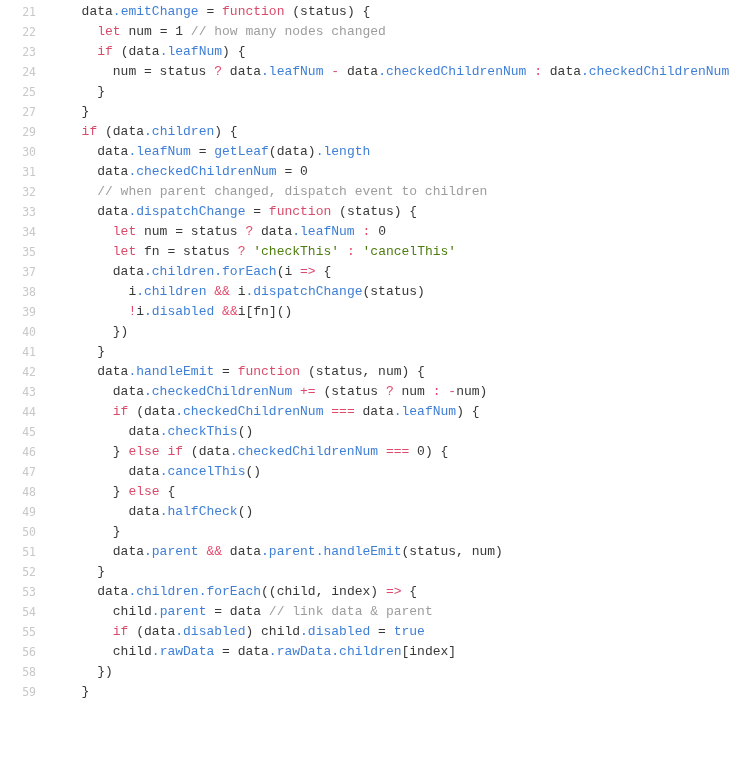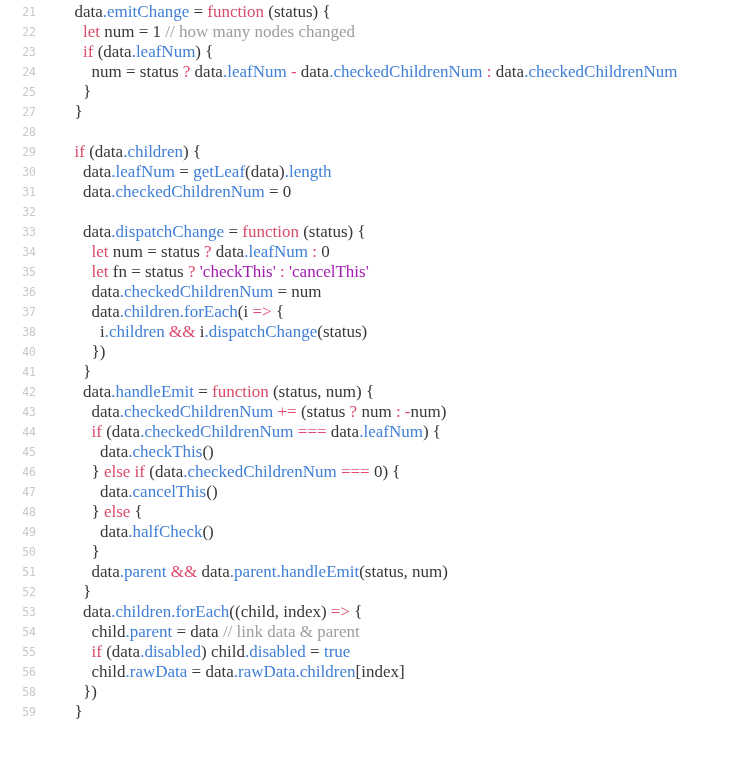--- a/index.html
+++ b/index.html
@@ -40,61 +40,60 @@
     color: #c8c8c8;
     font-size: 11.5px;
     font-family: "DejaVu Sans Mono", "Liberation Mono", monospace;
     user-select: none;
     letter-spacing: 0px;
   }
 
   .line-content {
     flex: 1;
     padding-left: 30px;
-    font-size: 17px;
+    font-size: 13px;
     color: #383838;
-    font-family: Liberation Serif, serif;
+    font-family: Liberation Mono, monospace;
     white-space: pre;
     letter-spacing: 0px;
     overflow: hidden;
   }
 
   
   .tok-plain    { color: #383838; }
   .tok-keyword  { color: #d94b6a; }
   .tok-property { color: #3f7fd6; }
   .tok-function { color: #3f7fd6; }
   .tok-comment  { color: #9d9d9d; }
   .tok-operator { color: #e0496b; }
-  .tok-string   { color: #a21caf; }
+  .tok-string   { color: #4d7c0f; }
   .tok-number   { color: #383838; }
   .tok-boolean  { color: #3f7fd6; }
 </style>
 </head>
 <body>
 
 <div id="code-viewer">
   <div id="code-lines">
       <div class="code-line"><div class="line-number">21</div><div class="line-content"><span class="tok-plain">  </span><span class="tok-plain">data</span><span class="tok-property">.emitChange</span><span class="tok-plain"> = </span><span class="tok-keyword">function</span><span class="tok-plain"> (status) {</span></div></div>
       <div class="code-line"><div class="line-number">22</div><div class="line-content"><span class="tok-plain">    </span><span class="tok-keyword">let</span><span class="tok-plain"> num = </span><span class="tok-number">1</span><span class="tok-plain"> </span><span class="tok-comment">// how many nodes changed</span></div></div>
       <div class="code-line"><div class="line-number">23</div><div class="line-content"><span class="tok-plain">    </span><span class="tok-keyword">if</span><span class="tok-plain"> (data</span><span class="tok-property">.leafNum</span><span class="tok-plain">) {</span></div></div>
       <div class="code-line"><div class="line-number">24</div><div class="line-content"><span class="tok-plain">      num = status </span><span class="tok-operator">?</span><span class="tok-plain"> data</span><span class="tok-property">.leafNum</span><span class="tok-plain"> </span><span class="tok-operator">-</span><span class="tok-plain"> data</span><span class="tok-property">.checkedChildrenNum</span><span class="tok-plain"> </span><span class="tok-operator">:</span><span class="tok-plain"> data</span><span class="tok-property">.checkedChildrenNum</span></div></div>
       <div class="code-line"><div class="line-number">25</div><div class="line-content"><span class="tok-plain">    }</span></div></div>
       <div class="code-line"><div class="line-number">27</div><div class="line-content"><span class="tok-plain">  }</span></div></div>
-      <div class="code-line"><div class="line-number">28</div><div class="line-content"><span class="tok-plain"></span></div></div>
       <div class="code-line"><div class="line-number">29</div><div class="line-content"><span class="tok-plain">  </span><span class="tok-keyword">if</span><span class="tok-plain"> (data</span><span class="tok-property">.children</span><span class="tok-plain">) {</span></div></div>
       <div class="code-line"><div class="line-number">30</div><div class="line-content"><span class="tok-plain">    data</span><span class="tok-property">.leafNum</span><span class="tok-plain"> = </span><span class="tok-function">getLeaf</span><span class="tok-plain">(data)</span><span class="tok-property">.length</span></div></div>
       <div class="code-line"><div class="line-number">31</div><div class="line-content"><span class="tok-plain">    data</span><span class="tok-property">.checkedChildrenNum</span><span class="tok-plain"> = </span><span class="tok-number">0</span></div></div>
-      <div class="code-line"><div class="line-number">32</div><div class="line-content"><span class="tok-plain">    </span></div></div>
+      <div class="code-line"><div class="line-number">32</div><div class="line-content"><span class="tok-plain">    </span><span class="tok-comment">// when parent changed, dispatch event to children</span></div></div>
       <div class="code-line"><div class="line-number">33</div><div class="line-content"><span class="tok-plain">    data</span><span class="tok-property">.dispatchChange</span><span class="tok-plain"> = </span><span class="tok-keyword">function</span><span class="tok-plain"> (status) {</span></div></div>
       <div class="code-line"><div class="line-number">34</div><div class="line-content"><span class="tok-plain">      </span><span class="tok-keyword">let</span><span class="tok-plain"> num = status </span><span class="tok-operator">?</span><span class="tok-plain"> data</span><span class="tok-property">.leafNum</span><span class="tok-plain"> </span><span class="tok-operator">:</span><span class="tok-plain"> </span><span class="tok-number">0</span></div></div>
       <div class="code-line"><div class="line-number">35</div><div class="line-content"><span class="tok-plain">      </span><span class="tok-keyword">let</span><span class="tok-plain"> fn = status </span><span class="tok-operator">?</span><span class="tok-plain"> </span><span class="tok-string">'checkThis'</span><span class="tok-plain"> </span><span class="tok-operator">:</span><span class="tok-plain"> </span><span class="tok-string">'cancelThis'</span></div></div>
-      <div class="code-line"><div class="line-number">36</div><div class="line-content"><span class="tok-plain">      data</span><span class="tok-property">.checkedChildrenNum</span><span class="tok-plain"> = num</span></div></div>
       <div class="code-line"><div class="line-number">37</div><div class="line-content"><span class="tok-plain">      data</span><span class="tok-property">.children</span><span class="tok-function">.forEach</span><span class="tok-plain">(i </span><span class="tok-operator">=&gt;</span><span class="tok-plain"> {</span></div></div>
       <div class="code-line"><div class="line-number">38</div><div class="line-content"><span class="tok-plain">        i</span><span class="tok-property">.children</span><span class="tok-plain"> </span><span class="tok-operator">&amp;&amp;</span><span class="tok-plain"> i</span><span class="tok-function">.dispatchChange</span><span class="tok-plain">(status)</span></div></div>
+      <div class="code-line"><div class="line-number">39</div><div class="line-content"><span class="tok-plain">        </span><span class="tok-operator">!</span><span class="tok-plain">i</span><span class="tok-property">.disabled</span><span class="tok-plain"> </span><span class="tok-operator">&amp;&amp;</span><span class="tok-plain">i[fn]()</span></div></div>
       <div class="code-line"><div class="line-number">40</div><div class="line-content"><span class="tok-plain">      })</span></div></div>
       <div class="code-line"><div class="line-number">41</div><div class="line-content"><span class="tok-plain">    }</span></div></div>
       <div class="code-line"><div class="line-number">42</div><div class="line-content"><span class="tok-plain">    data</span><span class="tok-property">.handleEmit</span><span class="tok-plain"> = </span><span class="tok-keyword">function</span><span class="tok-plain"> (status, num) {</span></div></div>
       <div class="code-line"><div class="line-number">43</div><div class="line-content"><span class="tok-plain">      data</span><span class="tok-property">.checkedChildrenNum</span><span class="tok-plain"> </span><span class="tok-operator">+=</span><span class="tok-plain"> (status </span><span class="tok-operator">?</span><span class="tok-plain"> num </span><span class="tok-operator">:</span><span class="tok-plain"> </span><span class="tok-operator">-</span><span class="tok-plain">num)</span></div></div>
       <div class="code-line"><div class="line-number">44</div><div class="line-content"><span class="tok-plain">      </span><span class="tok-keyword">if</span><span class="tok-plain"> (data</span><span class="tok-property">.checkedChildrenNum</span><span class="tok-plain"> </span><span class="tok-operator">===</span><span class="tok-plain"> data</span><span class="tok-property">.leafNum</span><span class="tok-plain">) {</span></div></div>
       <div class="code-line"><div class="line-number">45</div><div class="line-content"><span class="tok-plain">        data</span><span class="tok-function">.checkThis</span><span class="tok-plain">()</span></div></div>
       <div class="code-line"><div class="line-number">46</div><div class="line-content"><span class="tok-plain">      } </span><span class="tok-keyword">else if</span><span class="tok-plain"> (data</span><span class="tok-property">.checkedChildrenNum</span><span class="tok-plain"> </span><span class="tok-operator">===</span><span class="tok-plain"> </span><span class="tok-number">0</span><span class="tok-plain">) {</span></div></div>
       <div class="code-line"><div class="line-number">47</div><div class="line-content"><span class="tok-plain">        data</span><span class="tok-function">.cancelThis</span><span class="tok-plain">()</span></div></div>
       <div class="code-line"><div class="line-number">48</div><div class="line-content"><span class="tok-plain">      } </span><span class="tok-keyword">else</span><span class="tok-plain"> {</span></div></div>
       <div class="code-line"><div class="line-number">49</div><div class="line-content"><span class="tok-plain">        data</span><span class="tok-function">.halfCheck</span><span class="tok-plain">()</span></div></div>

